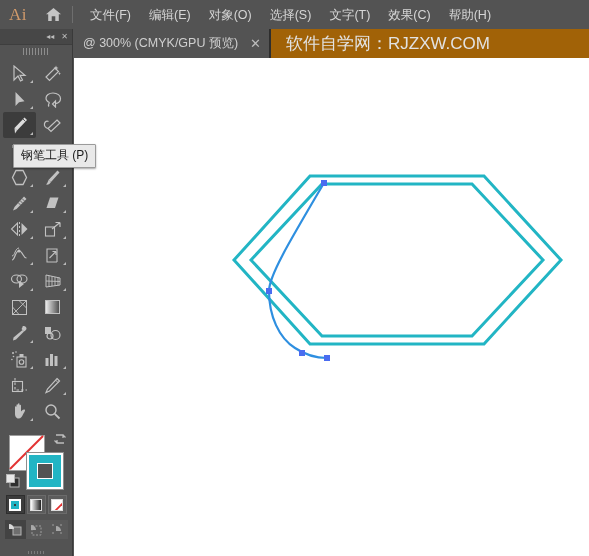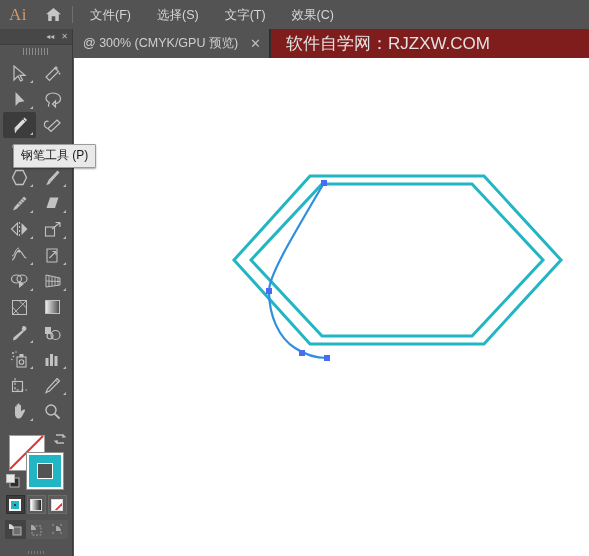--- a/index.html
+++ b/index.html
@@ -51,36 +51,35 @@
   }
   .menu-divider {
     width: 1px; height: 17px;
     background: #6e6e6e;
     margin: 0 4px 0 2px;
   }
   .menu-items {
     display: flex;
     align-items: center;
     margin-left: 4px;
-    gap: 8px;
   }
   .menu-item {
     color: #d6d6d6;
     font-size: 12.5px;
     padding: 4px 9px;
     white-space: nowrap;
     line-height: 16px;
   }
 
   
   .tabbar {
     position: absolute;
     left: 0; top: 29px;
     width: 589px; height: 29px;
-    background: #7f1d1d;
+    background: #a16207;
     display: flex;
     align-items: stretch;
   }
   .tab {
     background: #535353;
     display: flex;
     align-items: center;
     padding: 0 8px 0 10px;
     height: 29px;
     box-sizing: border-box;
@@ -337,23 +336,26 @@
   <div class="menubar">
     <div class="ai-logo">Ai</div>
     <div class="home-btn">
       <svg width="17" height="15" viewBox="0 0 17 15">
         <path d="M8.5 1 L16 7.2 L13.8 7.2 L13.8 14 L10.3 14 L10.3 9.3 L6.7 9.3 L6.7 14 L3.2 14 L3.2 7.2 L1 7.2 Z" fill="#c6c6c6"></path>
       </svg>
     </div>
     <div class="menu-divider"></div>
     <div class="menu-items">
       <div class="menu-item">文件(F)</div>
+      <div class="menu-item">编辑(E)</div>
+      <div class="menu-item">对象(O)</div>
       <div class="menu-item">选择(S)</div>
       <div class="menu-item">文字(T)</div>
       <div class="menu-item">效果(C)</div>
+      <div class="menu-item">帮助(H)</div>
     </div>
   </div>
 
   <div class="tabbar">
     <div style="width:73px"></div>
     <div class="tab">
       <span class="tab-label">@ 300% (CMYK/GPU 预览)</span>
       <span class="tab-close">✕</span>
     </div>
     <div class="tab-sep"></div>

